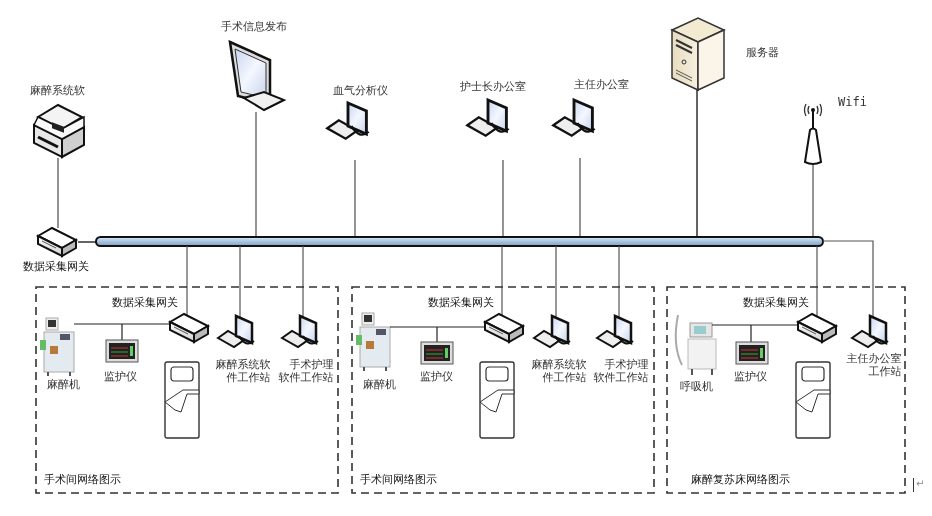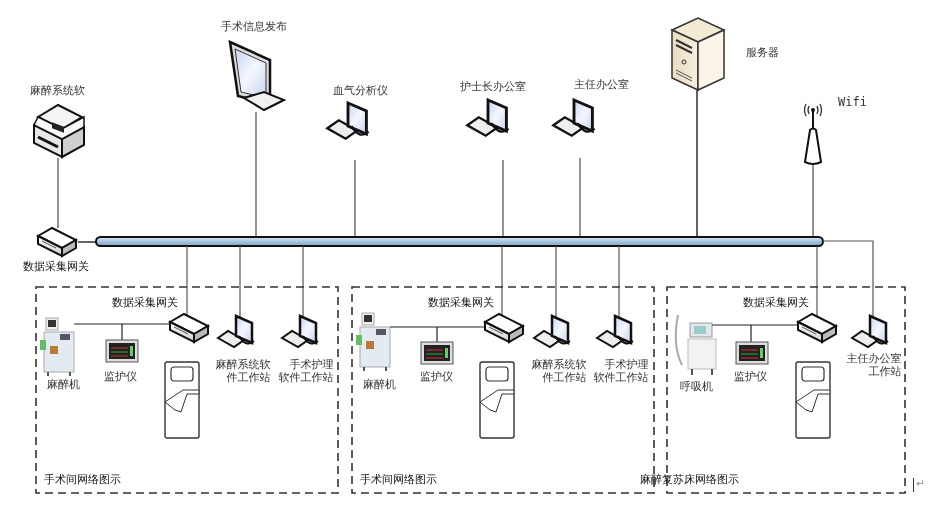--- a/index.html
+++ b/index.html
@@ -266,15 +266,15 @@
 </div>
 <div class="lbl bold" style="left:360px;top:473px;">手术间网络图示</div>
 
 <div class="lbl bold" style="left:743px;top:296px;">数据采集网关</div>
 <div class="lbl" style="left:680px;top:380px;">呼吸机</div>
 <div class="lbl" style="left:734px;top:370px;">监护仪</div>
 <div class="lbl center" style="left:874px;top:352px;">
   <div>主任办公室</div>
   <div>工作站</div>
 </div>
-<div class="lbl bold" style="left:640px;top:473px;">麻醉复苏床网络图示</div>
+<div class="lbl bold" style="left:691px;top:473px;">麻醉复苏床网络图示</div>
 
 <div class="para-mark">↵</div>
 
 </body></html>

